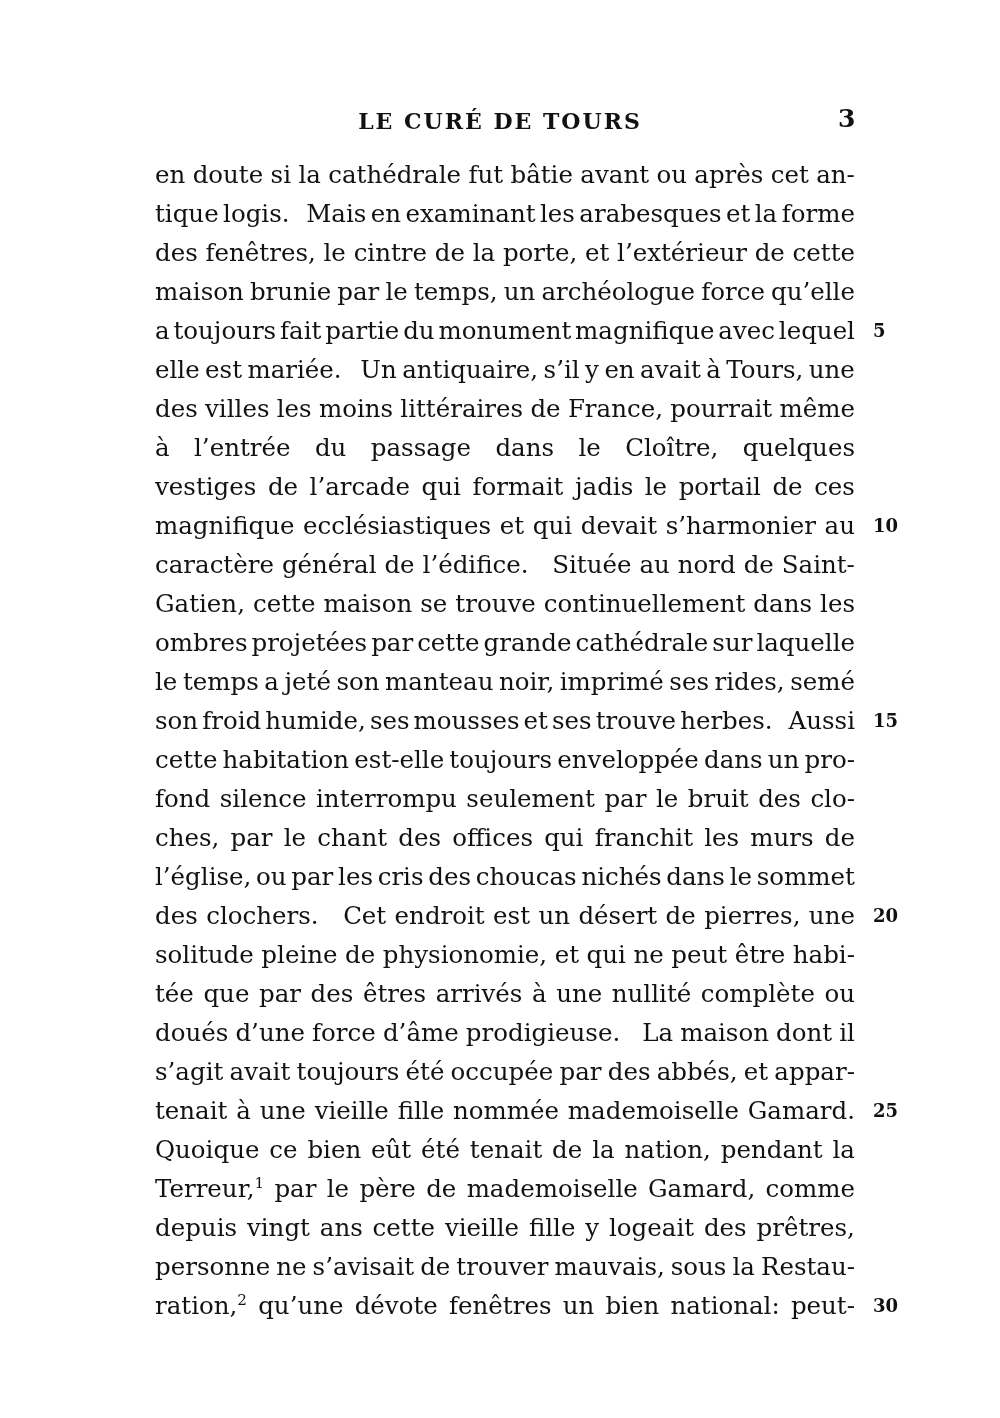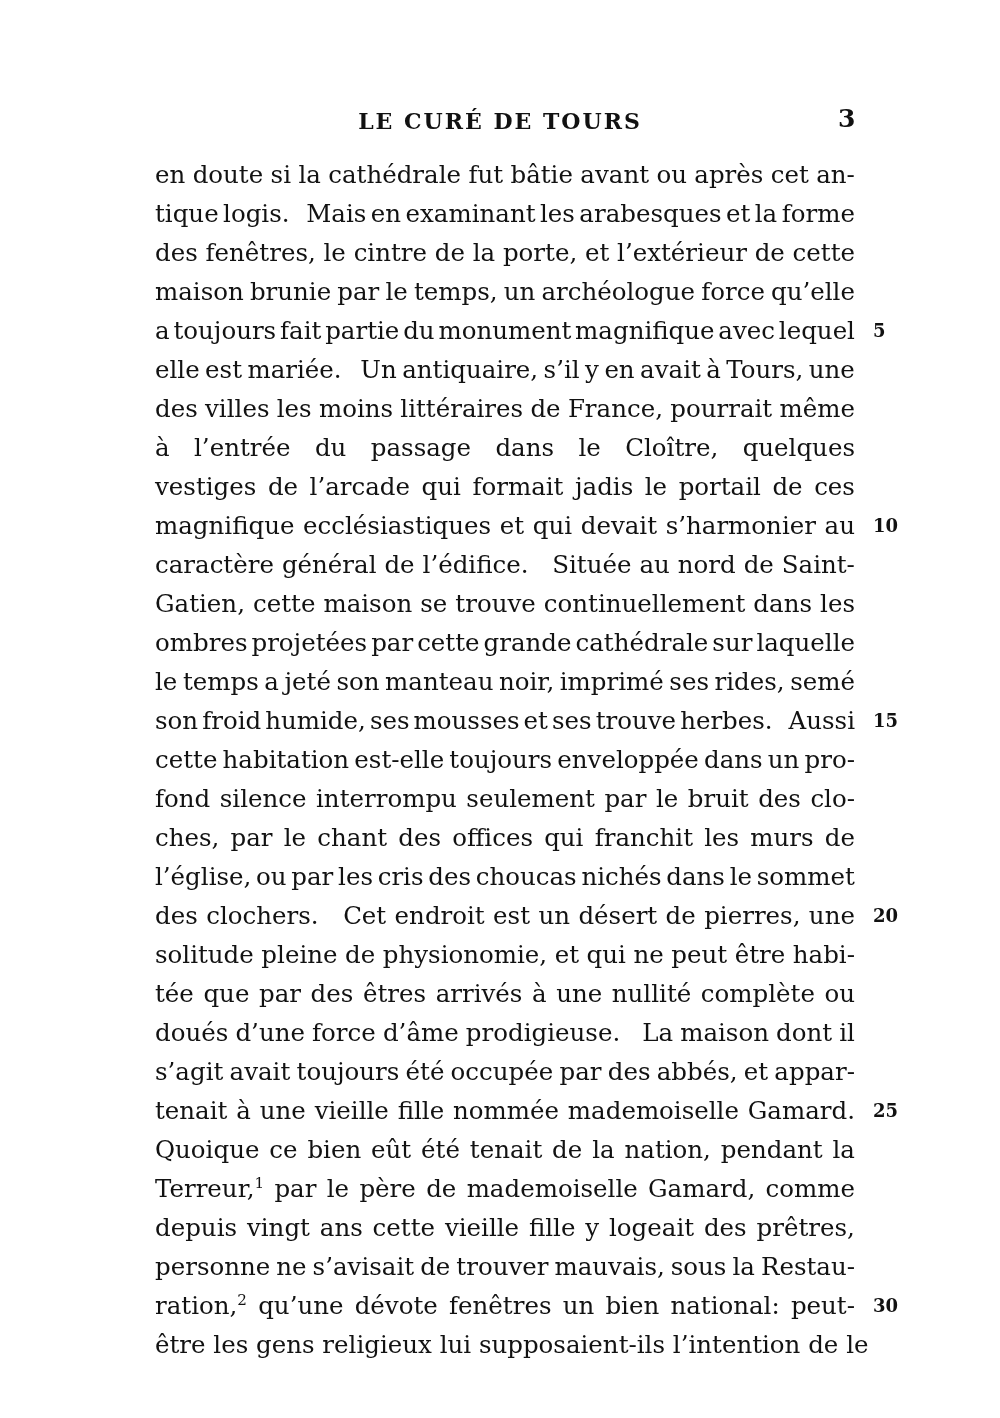--- a/index.html
+++ b/index.html
@@ -507,16 +507,15 @@
           <span>qu’une</span>
           <span>dévote</span>
           <span>fenêtres</span>
           <span>un</span>
           <span>bien</span>
           <span>national:</span>
           <span>peut-</span>
         </div>
         <span class="linenum">30</span>
       </div>
-      <div class="line last"><div class="txt">être les gens religieux lui supposaient-ils l’intention de le</div></div>
     </div>
 
 </div>
 
 </body></html>

